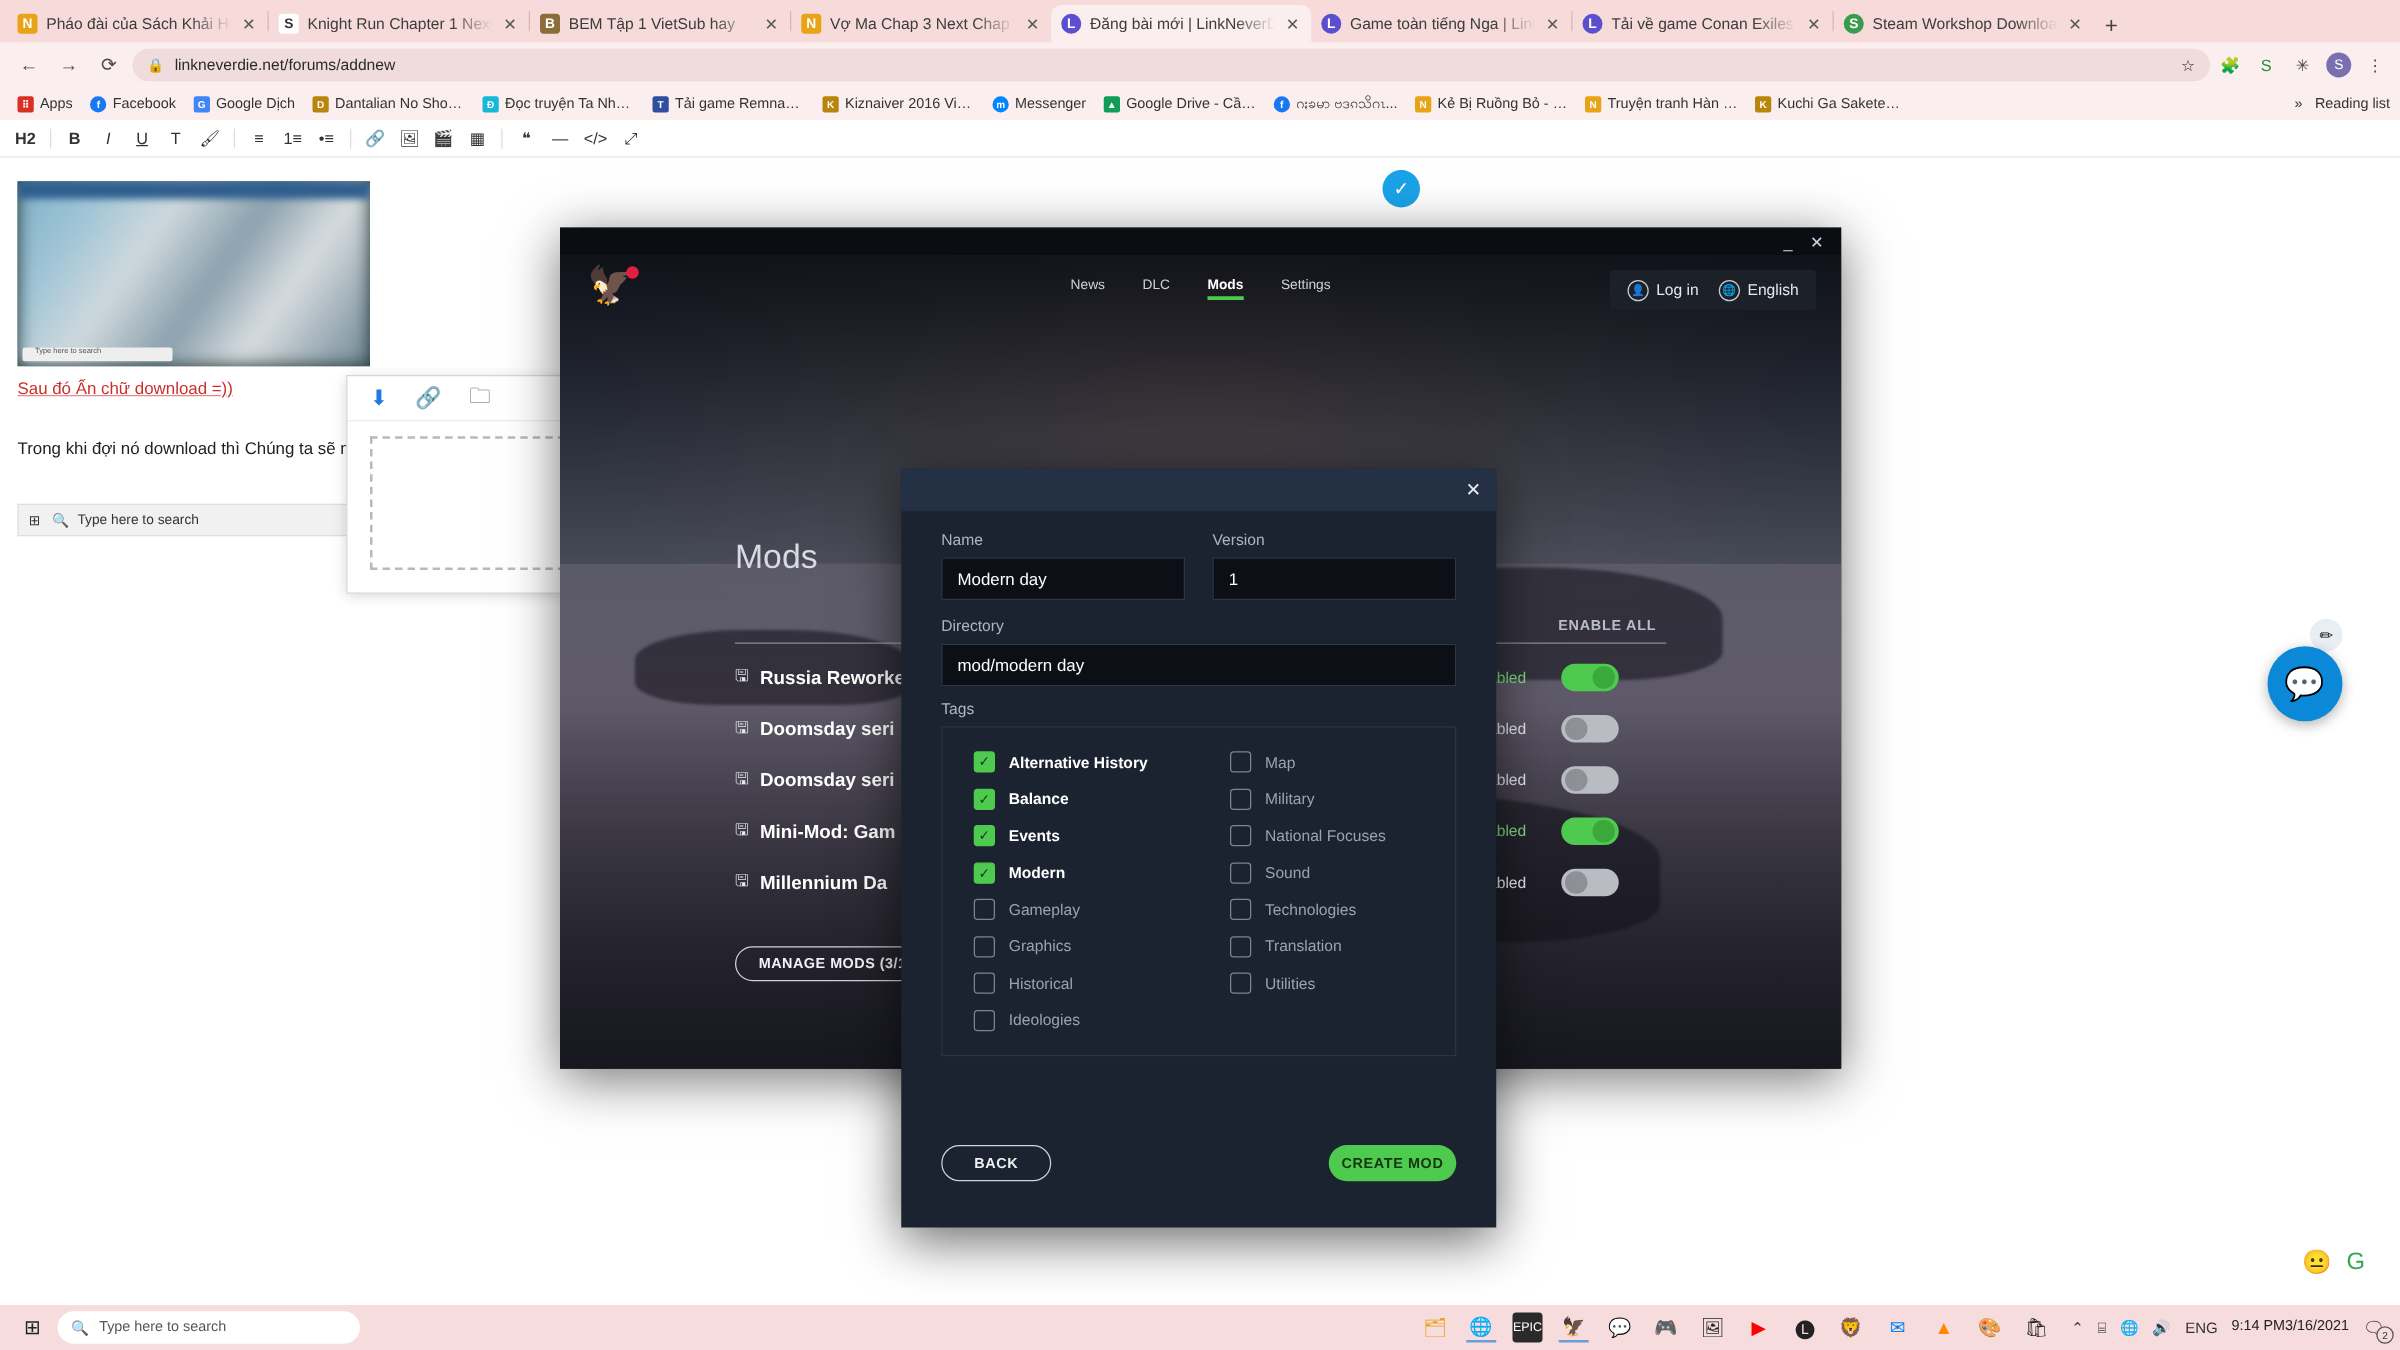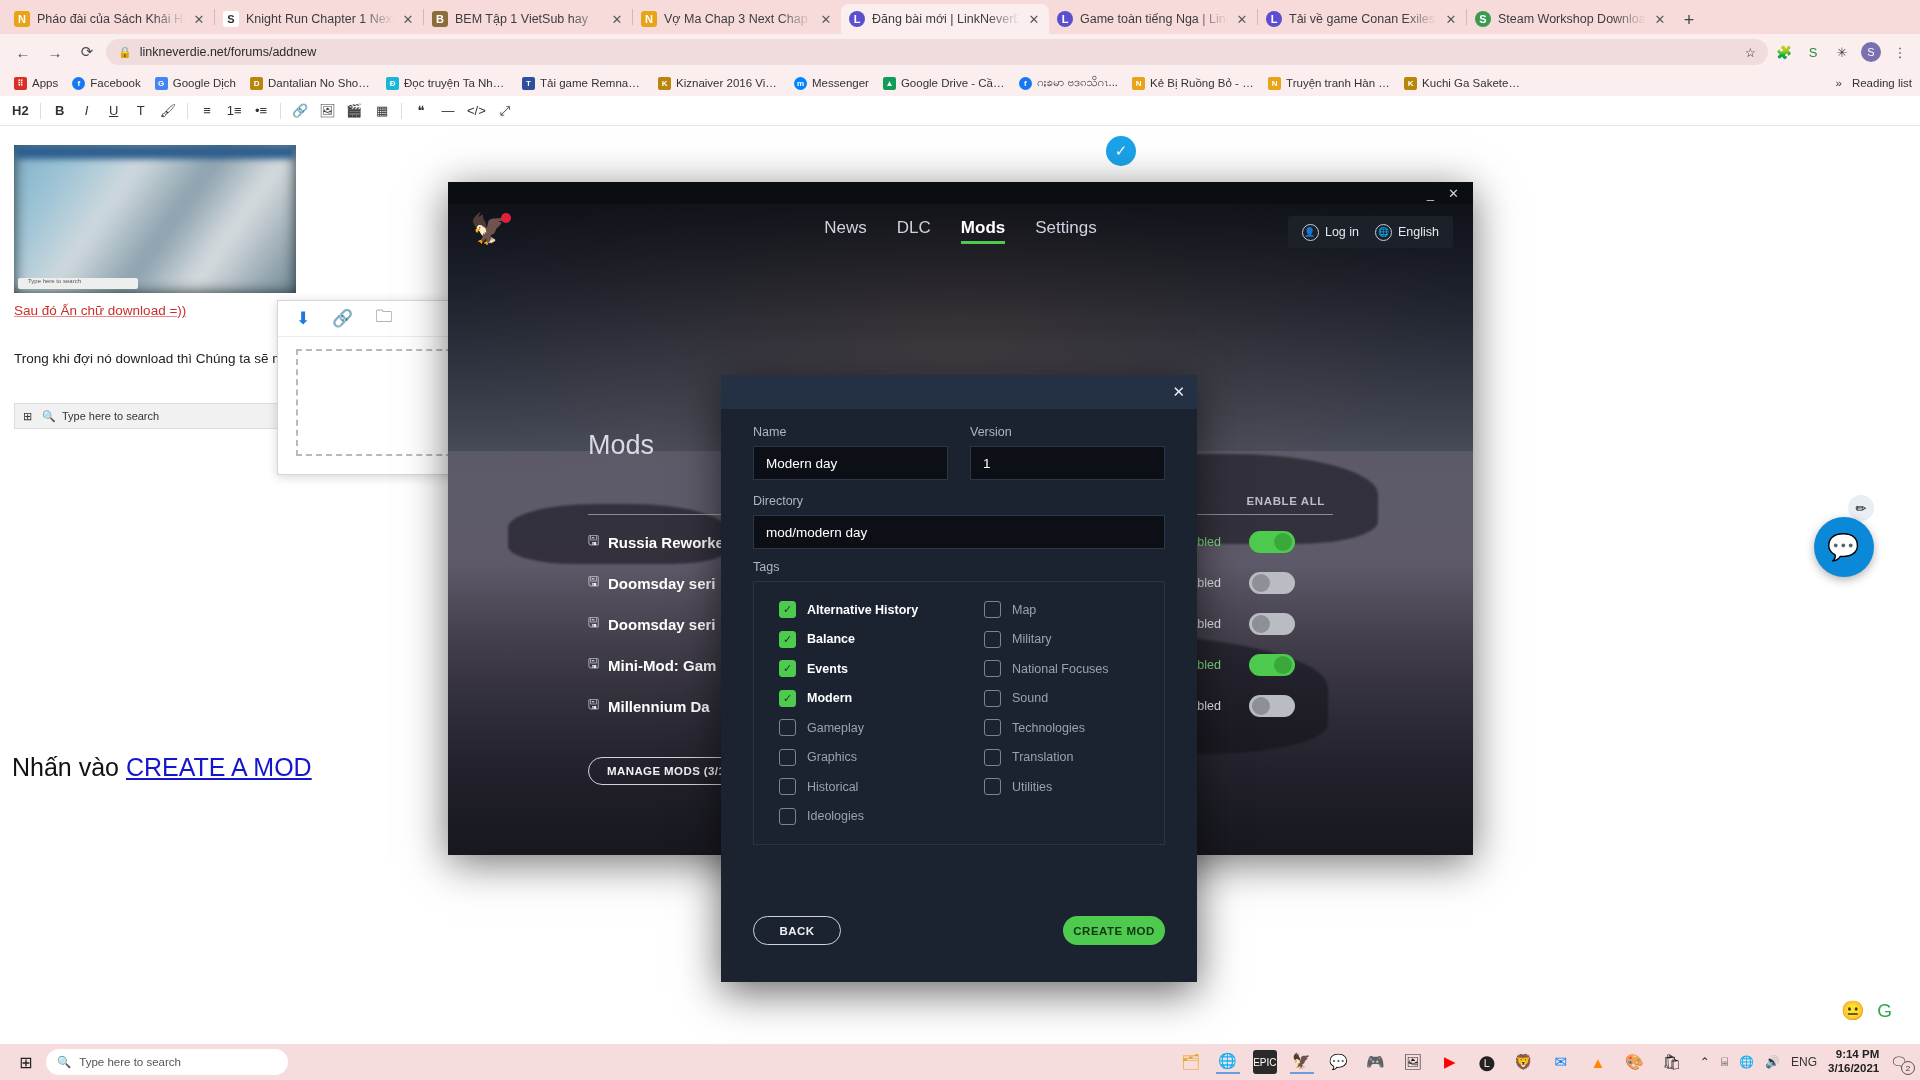--- a/index.html
+++ b/index.html
@@ -147,21 +147,21 @@
     background: linear-gradient(180deg, rgba(10,12,18,.82) 0%, rgba(10,12,18,.35) 22%, rgba(10,12,18,.25) 55%, rgba(10,12,18,.72) 100%);
   }
   .hero-ship {
     position:absolute; border-radius:40% 45% 25% 30%;
     background: rgba(30,28,38,.62); filter: blur(1.2px);
   }
 
   .lc-topnav {
     position:absolute; left:0; top:22px; right:0; height:54px;
     display:flex; align-items:center; justify-content:center; gap:30px;
-    font-size:17px; color:#cdd2dc;
+    font-size:11px; color:#cdd2dc;
   }
   .lc-nav { position:relative; padding-bottom:6px; }
   .lc-nav.active { color:#fff; font-weight:bold; }
   .lc-nav.active::after { content:""; position:absolute; left:0; right:0; bottom:0;
     height:3px; background:#4ecb4e; }
 
   .lc-logo { position:absolute; left:22px; top:32px; width:40px; height:40px; }
   .lc-logo .eagle { font-size: 30px; color:#f3f3f3; line-height:1; }
   .lc-logo .dot { position:absolute; right:-1px; top:-1px; width:10px; height:10px;
     border-radius:50%; background:#e2203d; }
@@ -262,22 +262,22 @@
     justify-content:center; font-size:16px; color:#222; }
   .tb-search { width:242px; height:26px; background:#fff; border-radius:13px;
     display:flex; align-items:center; gap:8px; padding:0 11px; font-size:11.5px;
     color:#555; }
   .tb-apps { display:flex; align-items:center; gap:13px; margin-left:auto; }
   .tb-app { width:24px; height:24px; display:flex; align-items:center;
     justify-content:center; font-size:15px; }
   .tb-app.act { border-bottom:2px solid #6b9ed8; }
   .tb-tray { display:flex; align-items:center; gap:11px; margin-left:16px;
     margin-right:6px; font-size:12px; color:#333; }
-  .tb-clock { display:flex; flex-direction:column; align-items:flex-end;
-    line-height:1.2; font-size:11.5px; color:#222;font-weight:bold; }
+  .tb-clock { display:flex; flex-direction:row; 
+    line-height:1.2; font-size:11.5px; color:#222; }
   .tb-notif { position:relative; font-size:14px; }
   .tb-notif .n { position:absolute; right:-7px; bottom:-5px; width:14px; height:14px;
     border-radius:50%; border:1px solid #555; background:#f6dcdc; font-size:8px;
     display:flex; align-items:center; justify-content:center; }
 </style>
 </head>
 <body>
 
 <div class="browser">
 
@@ -434,23 +434,20 @@
   <div class="page">
     <div class="shot1">
       <div class="blurimg"></div>
       <div class="barblue"></div>
       <div class="srch">Type here to search</div>
     </div>
 
     <div style="position:absolute;left:14px;top:158px" class="vtext">Sau đó Ấn chữ download =))</div>
     <div style="position:absolute;left:14px;top:206px" class="vtext2">Trong khi đợi nó download thì Chúng ta sẽ mở launcher lên</div>
 
-    <div style="position:absolute;left:12px;top:608px" class="line2">
-      <span>Nhấn vào </span><a href="#">CREATE A MOD</a>
-    </div>
 
     <div class="winbar">
       <span style="margin-right:10px">⊞</span>
       <span style="margin-right:6px">🔍</span>
       <span>Type here to search</span>
       <span style="margin-left:auto;display:flex;gap:6px">
         <span>▣</span>
         <span>▥</span>
       </span>
     </div>

